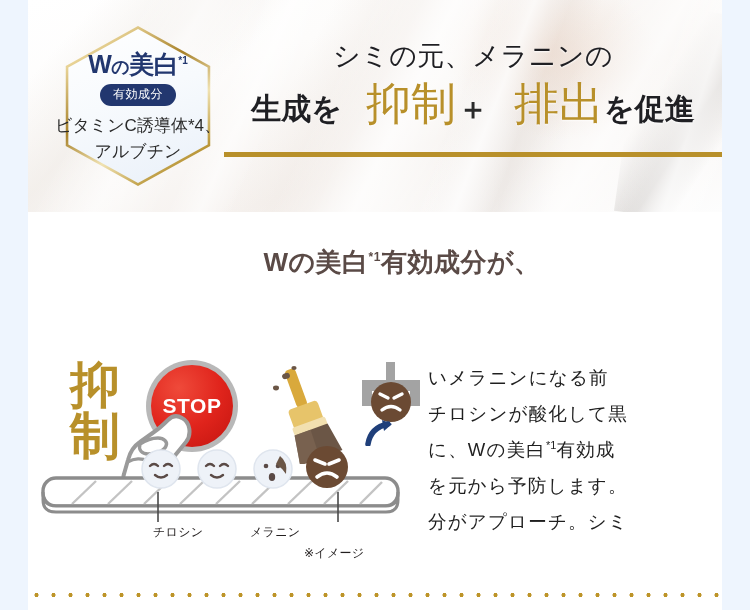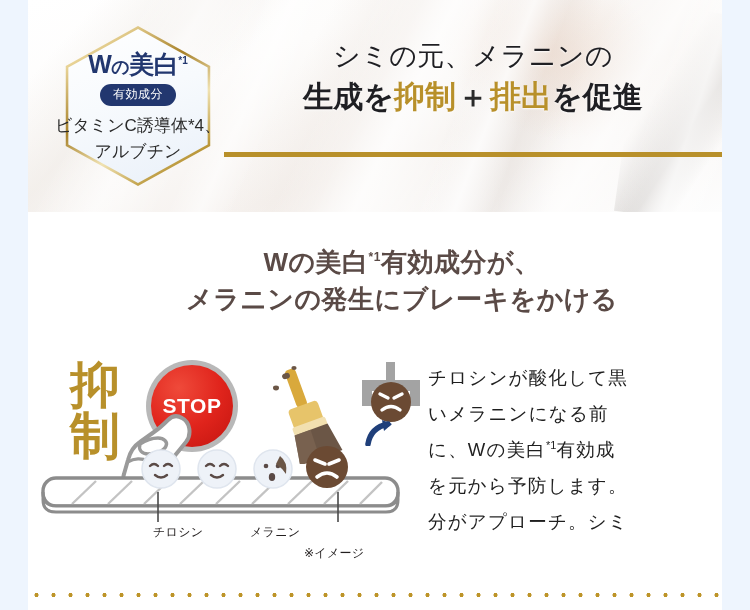--- a/index.html
+++ b/index.html
@@ -88,21 +88,21 @@
     text-align:center; line-height:1.2; white-space:nowrap;
     text-shadow:0 1px 2px rgba(255,255,255,.9);
   }
   .hl2 {
     margin-top:9px; text-align:center; white-space:nowrap;
     font-family:"Liberation Serif","DejaVu Serif",serif;
     color:#1f1f23; line-height:1.05;
     text-shadow:0 1px 2px rgba(255,255,255,.85);
   }
   .hl2 .sm { font-size:30px; font-weight:bold; }
-  .hl2 .big { font-size:31px; font-weight:bold; color:#b8902a; }
+  .hl2 .big { font-size:45px; font-weight:normal; color:#b8902a;margin-left:24px; }
   .hl2 .plus { font-size:30px; font-weight:bold; color:#2a2a2a; padding:0 2px; }
   .hero-rule {
     position:absolute; left:196px; top:152px; width:498px; height:5px;
     background:#b8902a;
   }
 
   
   .sec-head {
     position:absolute; left:0; top:244px; width:748px; text-align:center;
     color:#5a4a46; font-weight:bold; font-size:26px; line-height:1.42;
@@ -199,21 +199,20 @@
 
       <div class="hero-head">
         <div class="hl1">シミの元、メラニンの</div>
         <div class="hl2"><span class="sm">生成を</span><span class="big">抑制</span><span class="plus">＋</span><span class="big">排出</span><span class="sm">を促進</span></div>
       </div>
       <div class="hero-rule"></div>
     </div>
 
     <div class="sec-head">
       <span>Wの美白</span><span class="sup">*1</span><span>有効成分が、</span><br>
-      <span>メラニンの発生にブレーキをかける</span>
     </div>
 
     <div class="illo">
 
       <div class="yokusei">
         <div>抑</div>
         <div>制</div>
       </div>
 
       <div class="stop-wrap">
@@ -312,22 +311,22 @@
           <path d="M13 33 Q23 25 33 33" fill="none" stroke="#ffffff" stroke-width="3.6" stroke-linecap="round"></path>
         </svg>
       </div>
 
       <div class="lbl lbl-tyro">チロシン</div>
       <div class="lbl lbl-mela">メラニン</div>
       <div class="lbl lbl-img">※イメージ</div>
     </div>
 
     <div class="body-text">
+      <div>いメラニンになる前</div>
       <div>チロシンが酸化して黒</div>
-      <div>いメラニンになる前</div>
       <div><span>に、Wの美白</span><span class="sup">*1</span><span>有効成</span></div>
       <div>を元から予防します。</div>
       <div>分がアプローチ。シミ</div>
     </div>
   </div>
 
   <div class="dots"></div>
 </div>
 
 </body></html>

